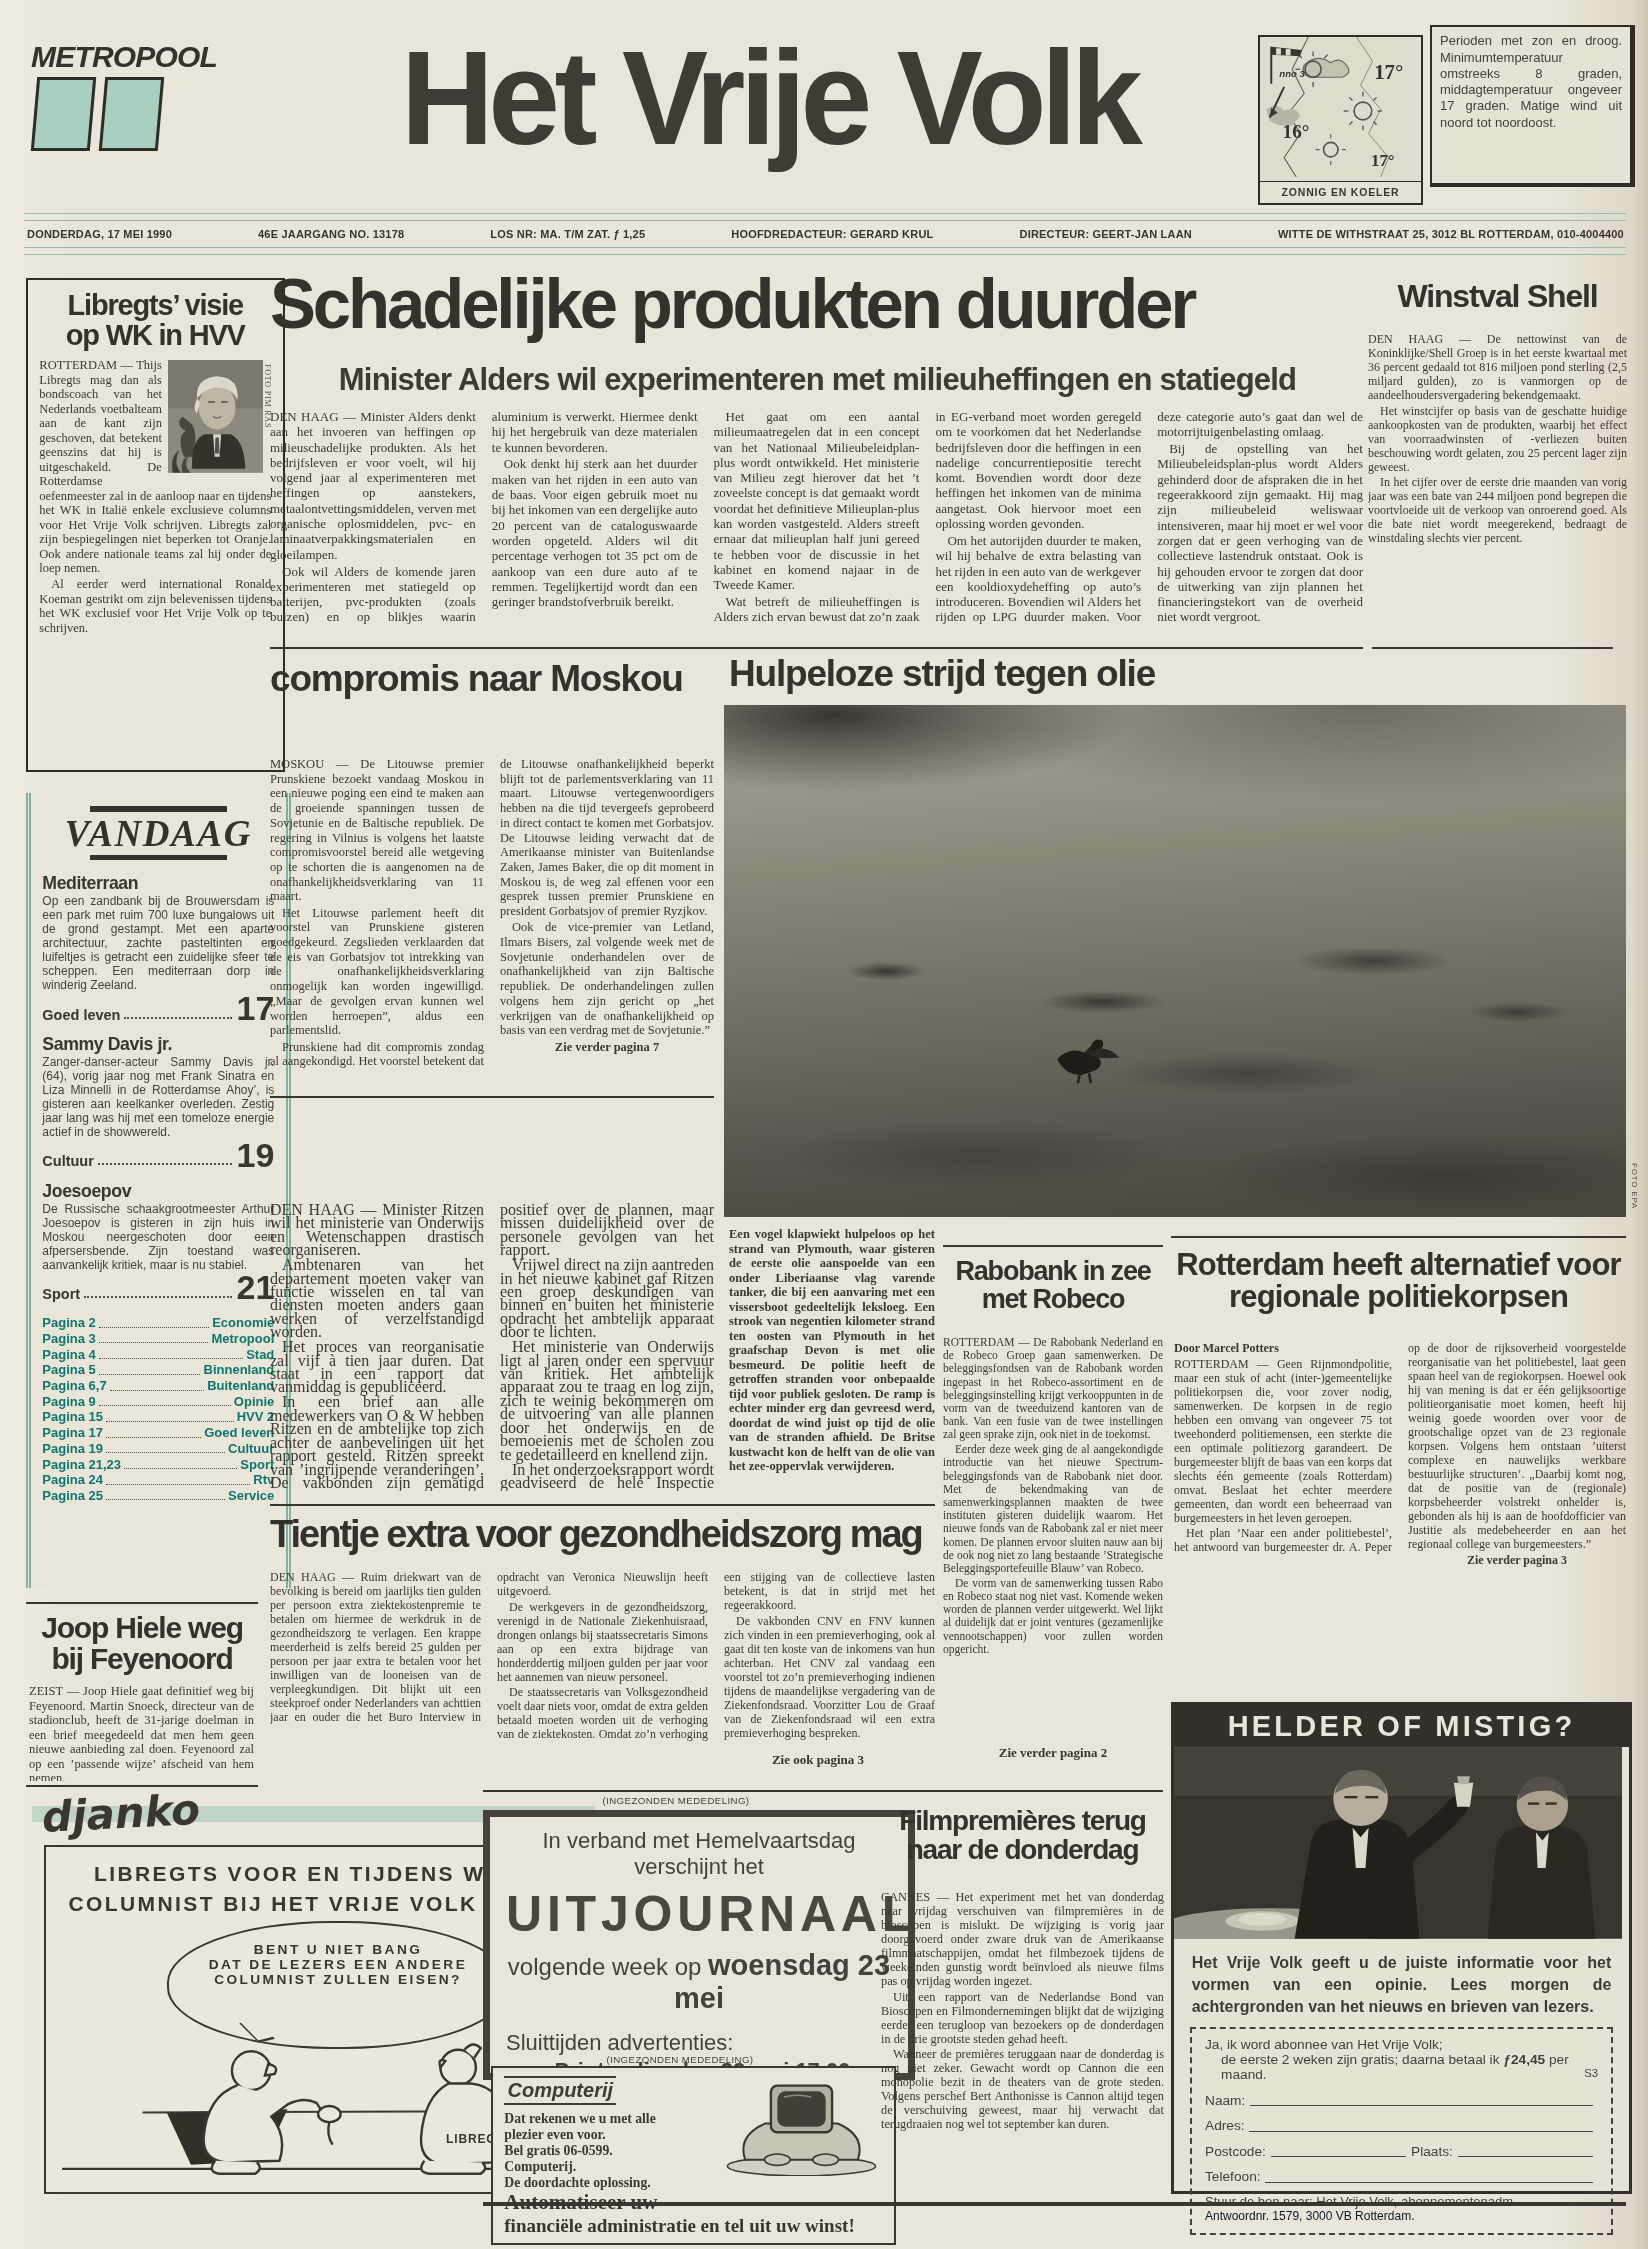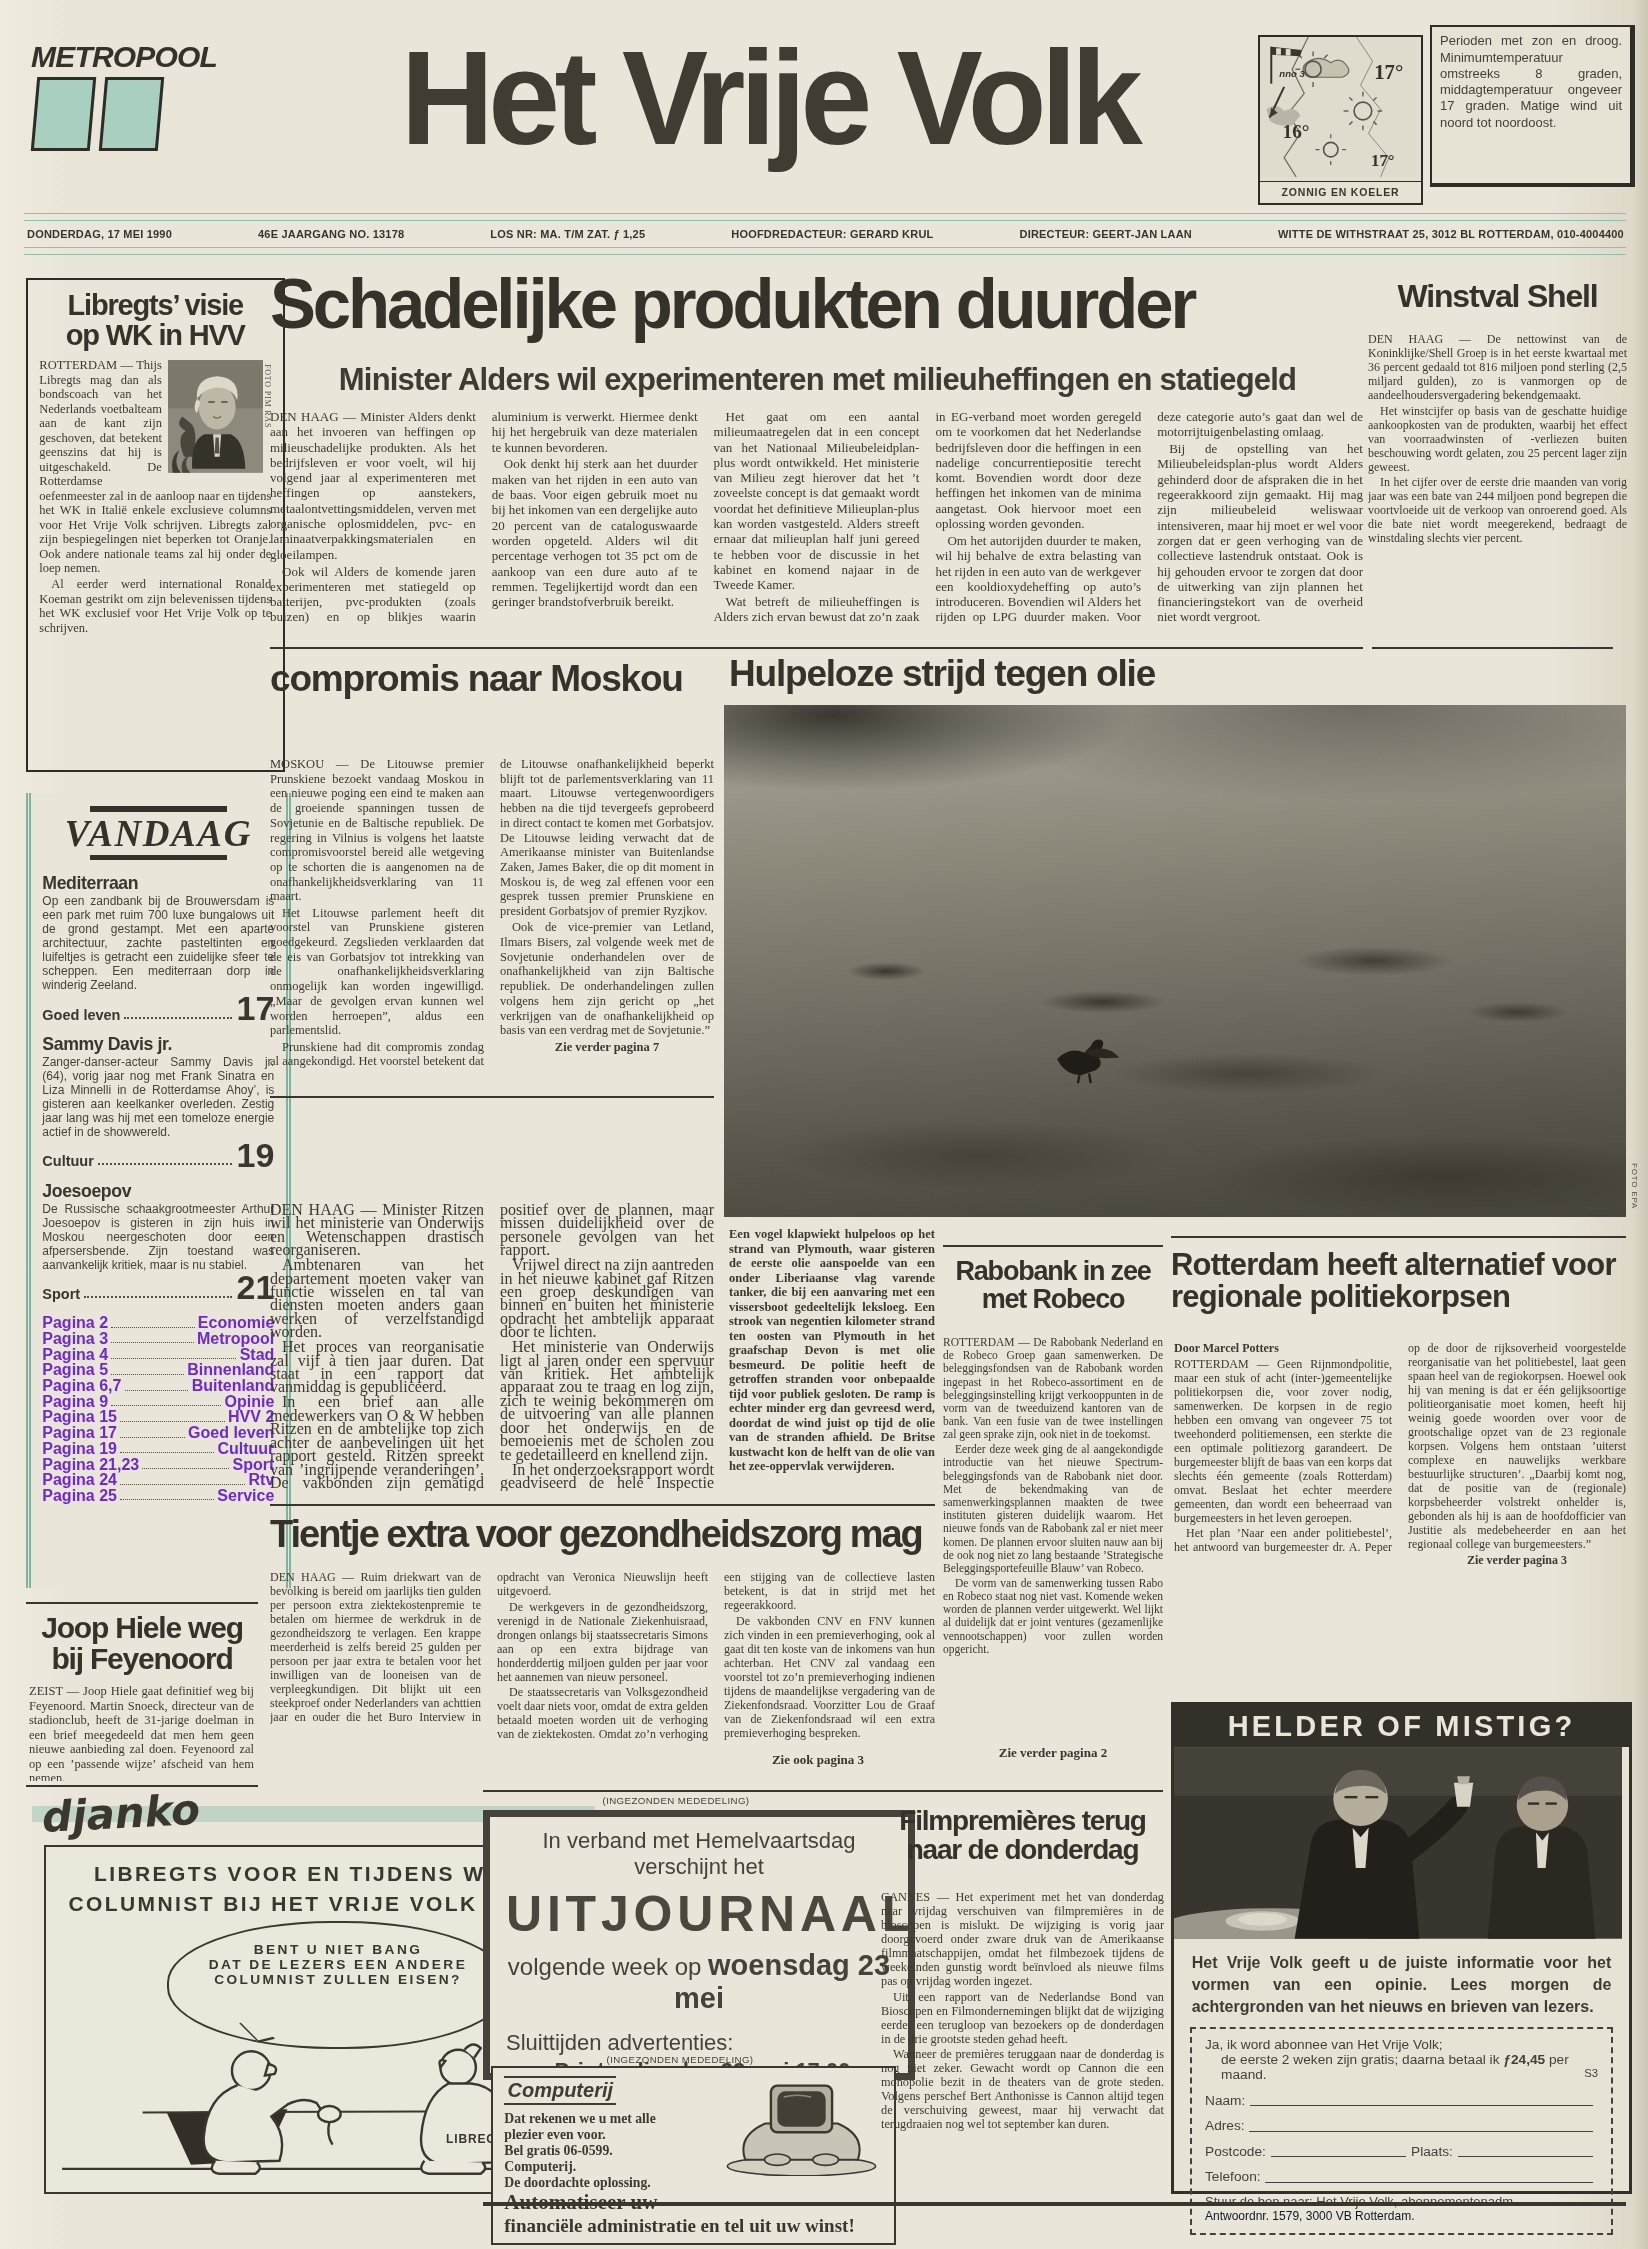--- a/index.html
+++ b/index.html
@@ -34,21 +34,21 @@
   .blackbox{border:2.4px solid #2f2c26;}
   .body-txt{font-family:"Liberation Serif","DejaVu Serif",serif;font-size:12.5px;line-height:14.5px;color:#3d3931;}
   .vandaag-box{border-left:5.6px double #7eb3a2;border-right:5.6px double #7eb3a2;background:#e9e5d8;}
   .vtitle{font-family:"Liberation Serif",serif;font-style:italic;font-weight:bold;font-size:37px;letter-spacing:1.6px;color:#35322b;}
   .vsec-t{font-weight:bold;font-size:17.7px;letter-spacing:-0.4px;color:#3a362e;}
   .vsec-x{font-size:12px;line-height:14px;color:#474338;font-weight:500;text-align:justify;}
   .vref{display:flex;align-items:flex-end;margin-top:1.6px;}
   .vref .lbl{font-weight:bold;font-size:14.5px;}
   .vref .dots{flex:1;border-bottom:2.4px dotted #55513f;margin:0 4px 4px 4px;}
   .vref .num{font-weight:bold;font-size:34px;line-height:.85;}
-  .vidx{display:flex;font-size:16px;font-weight:600;color:#6d28d9;line-height:15.7px;}
+  .vidx{display:flex;font-size:13px;font-weight:600;color:#0f766e;line-height:15.7px;}
   .vidx .dots{flex:1;border-bottom:1.6px dotted #55513f;margin:0 3.2px 3.2px 3.2px;}
   
   .hand{letter-spacing:2.4px;font-weight:600;color:#3a372f;}
   .bubble{border:2.4px solid #3a372f;border-radius:48%;background:#eae7db;text-align:center;}
   .qbubble{border:2.4px solid #3a372f;border-radius:50%;background:#eae7db;text-align:center;font-weight:bold;}
   
   .adbox-thick{border:7.2px solid #45423b;background:#e9e5d8;}
   .helder-box{border:3.2px solid #33302a;background:#e7e3d4;}
   .coupon{border:2.4px dashed #45423b;}
   .fline{display:flex;align-items:flex-end;font-size:13.7px;color:#45413a;margin-top:10.5px;}
@@ -328,21 +328,21 @@
     <div>met Robeco</div>
   </div>
   <div class="abs body-txt just ovh" style="left:943px;top:1336px;width:220px;height:396px;font-size:11.5px;line-height:13.2px;">
     <p class="noind">ROTTERDAM — De Rabobank Nederland en de Robeco Groep gaan samenwerken. De beleggingsfondsen van de Rabobank worden ingepast in het Robeco-assortiment en de beleggingsinstelling krijgt verkooppunten in de vorm van de tweeduizend kantoren van de bank. Van een fusie van de twee instellingen zal geen sprake zijn, ook niet in de toekomst.</p>
     <p>Eerder deze week ging de al aangekondigde introductie van het nieuwe Spectrum-beleggingsfonds van de Rabobank niet door. Met de bekendmaking van de samenwerkingsplannen maakten de twee instituten gisteren duidelijk waarom. Het nieuwe fonds van de Rabobank zal er niet meer komen. De plannen ervoor sluiten nauw aan bij de ook nog niet zo lang bestaande ’Strategische Beleggingsportefeuille Blauw’ van Robeco.</p>
     <p>De vorm van de samenwerking tussen Rabo en Robeco staat nog niet vast. Komende weken worden de plannen verder uitgewerkt. Wel lijkt al duidelijk dat er joint ventures (gezamenlijke vennootschappen) voor zullen worden opgericht.</p>
   </div>
   <div class="abs more" style="left:943px;top:1745px;width:220px;font-size:13px;">Zie verder pagina 2</div>
 
   <div class="abs" style="left:1171px;top:1236px;width:455px;height:1.6px;background:#3a362e;"></div>
-  <div class="abs hl" style="left:1171px;top:1249px;width:455px;font-size:31px;letter-spacing:-0.8px;">
+  <div class="abs hl" style="left:1171px;top:1249px;width:455px;font-size:31px;text-align:center;letter-spacing:-0.8px;">
     <div>Rotterdam heeft alternatief voor</div>
     <div>regionale politiekorpsen</div>
   </div>
   <div class="abs body-txt just colflow ovh" style="left:1174px;top:1341px;width:452px;height:393px;column-count:2;font-size:12px;line-height:14px;">
     <div style="font-weight:bold;margin-bottom:1.6px;">Door Marcel Potters</div>
     <p class="noind">ROTTERDAM — Geen Rijnmondpolitie, maar een stuk of acht (inter-)gemeentelijke politiekorpsen die, voor zover nodig, samenwerken. De korpsen in de regio hebben een omvang van ongeveer 75 tot tweehonderd politiemensen, een sterkte die een optimale politiezorg garandeert. De burgemeester blijft de baas van een korps dat slechts één gemeente (zoals Rotterdam) omvat. Beslaat het echter meerdere gemeenten, dan wordt een beheerraad van burgemeesters in het leven geroepen.</p>
     <p>Het plan ’Naar een ander politiebestel’, het antwoord van burgemeester dr. A. Peper op de door de rijksoverheid voorgestelde reorganisatie van het politiebestel, laat geen spaan heel van de regiokorpsen. Hoewel ook hij van mening is dat er één gelijksoortige politieorganisatie moet komen, heeft hij weinig goede woorden over voor de grootschalige opzet van de 23 regionale korpsen. Volgens hem ontstaan ’uiterst complexe en nauwelijks werkbare bestuurlijke structuren’. „Daarbij komt nog, dat de positie van de (regionale) korpsbeheerder volstrekt onhelder is, gebonden als hij is aan de hoofdofficier van Justitie als medebeheerder en aan het regionaal college van burgemeesters.”</p>
     <div class="more">Zie verder pagina 3</div>
   </div>
 

